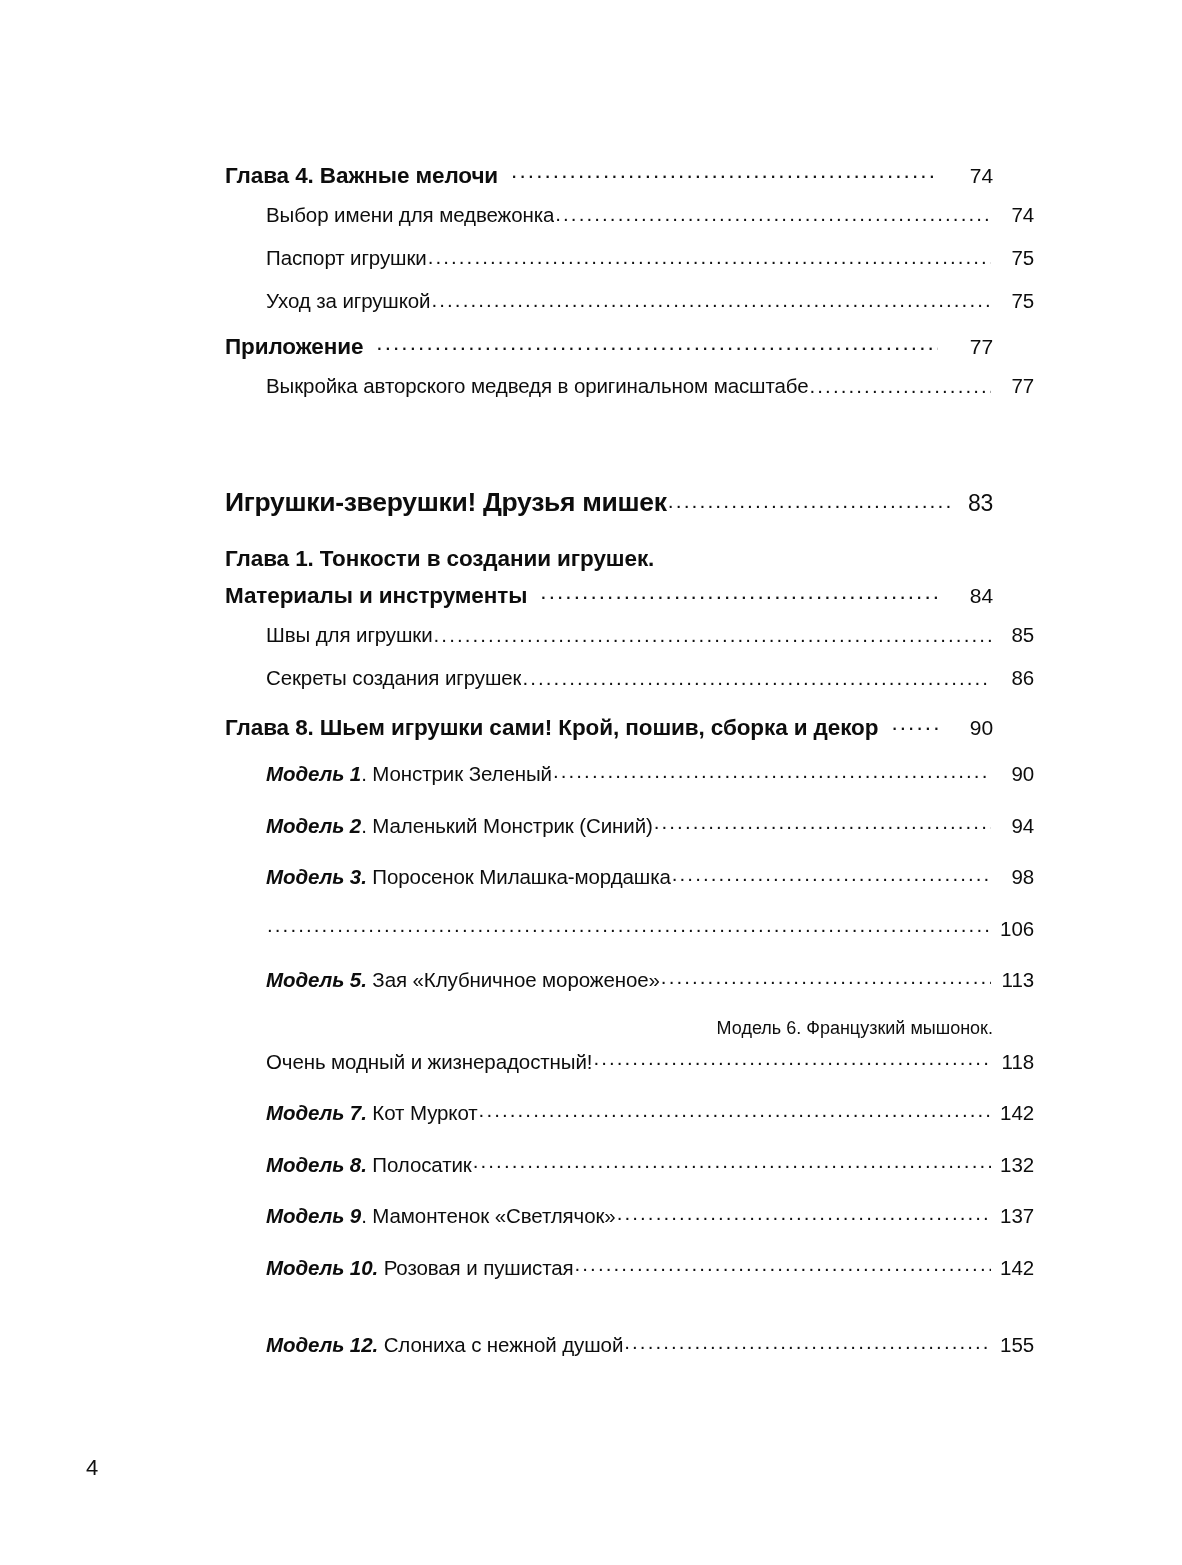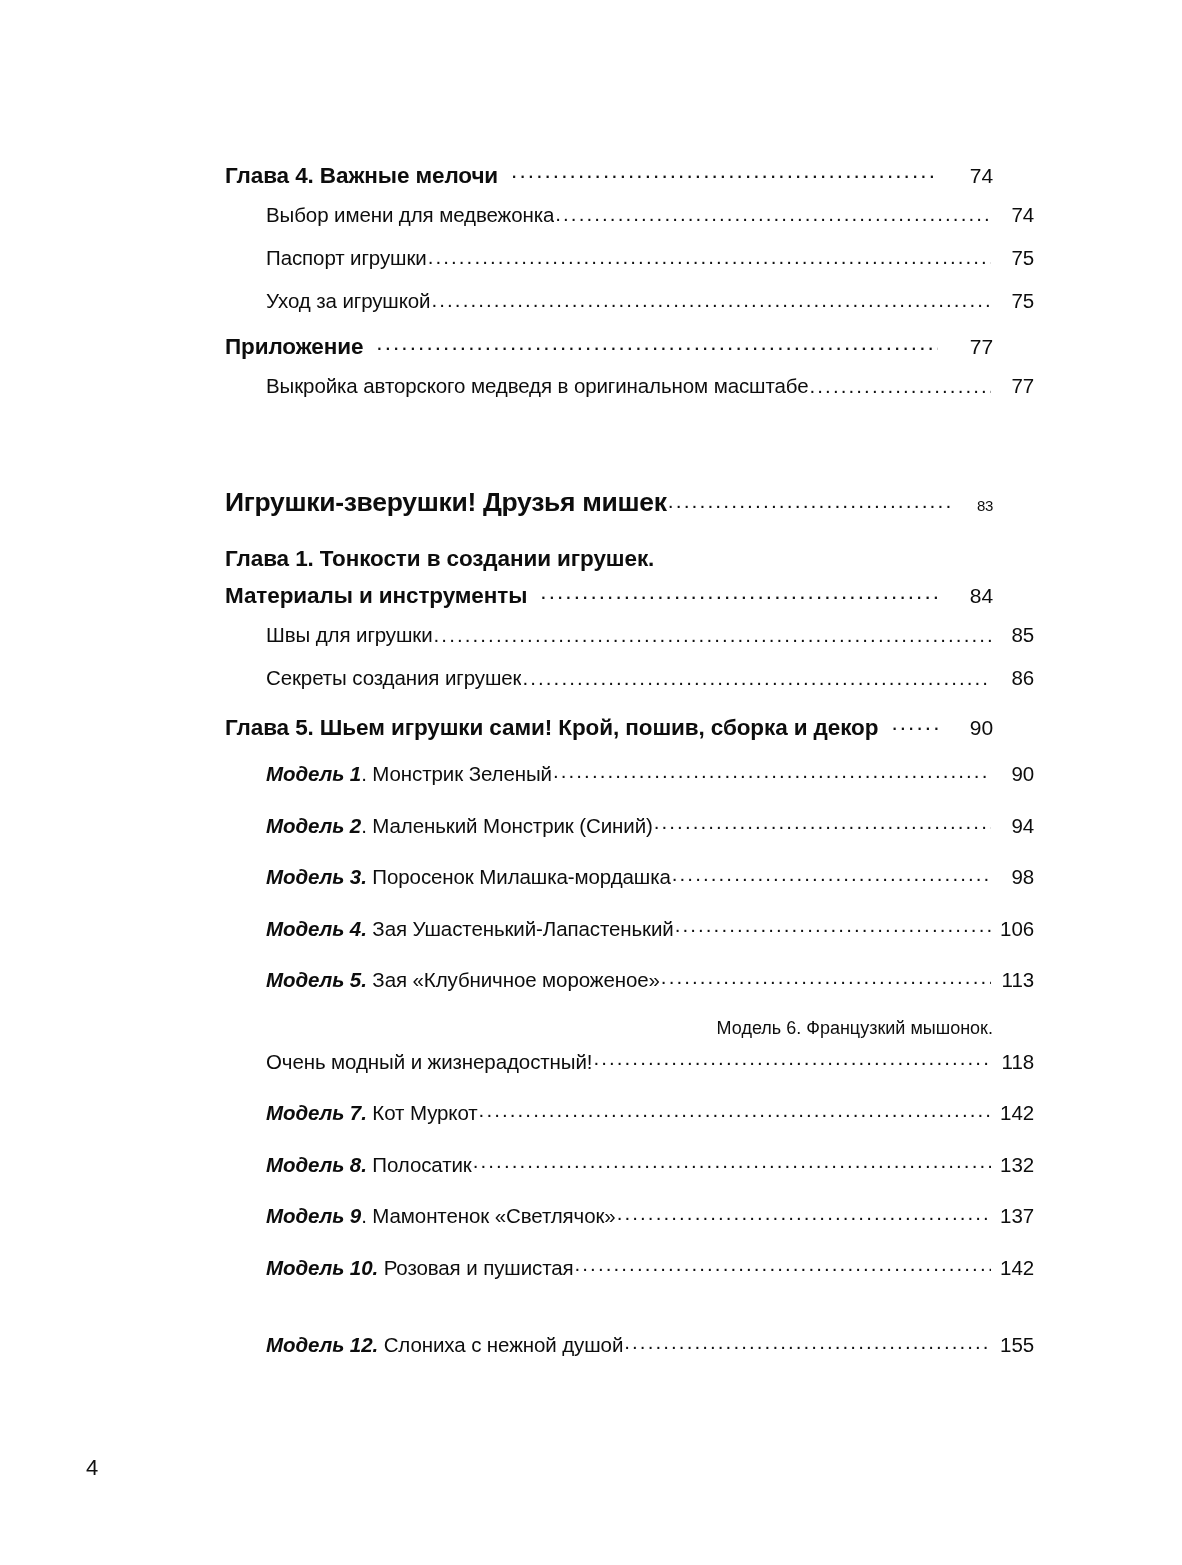--- a/index.html
+++ b/index.html
@@ -86,21 +86,21 @@
     align-items: center;
   }
   .lvl-sub .pg { font-size: 20.5px; }
 
   
   .lvl-book {
     font-size: 26.5px;
     font-weight: bold;
     letter-spacing: -0.3px;
   }
-  .lvl-book .pg { font-weight: normal; font-size: 15px; }
+  .lvl-book .pg { font-weight: normal; font-size: 23px; }
   .lvl-book .leader::before { font-weight: normal; font-size: 21px; }
 
   
   .lvl-model {
     font-size: 20.5px;
     font-weight: normal;
     padding-left: 41px;
     letter-spacing: -0.1px;
     justify-content: flex-end;
   }
@@ -215,21 +215,21 @@
 
     <div class="row lvl-sub">
       <span class="label">Секреты создания игрушек</span>
       <span class="leader"></span>
       <span class="pg">86</span>
     </div>
 
     <div style="height:22px"></div>
 
     <div class="row lvl-chapter">
-      <span class="label">Глава 5. Шьем игрушки сами! Крой, пошив, сборка и декор</span>
+      <span class="label">Глава 8. Шьем игрушки сами! Крой, пошив, сборка и декор</span>
       <span class="leader"></span>
       <span class="pg">90</span>
     </div>
     <div style="height:20px"></div>
 
     <div id="models-container">
         <div class="row lvl-model">
           <span class="label"><span class="mnum">Модель 1</span>. Монстрик Зеленый </span>
           <span class="leader"></span>
           <span class="pg">90</span>
@@ -241,21 +241,20 @@
           <span class="pg">94</span>
         </div>
         <div class="sp-model"></div>
         <div class="row lvl-model">
           <span class="label"><span class="mnum">Модель 3.</span> Поросенок Милашка-мордашка </span>
           <span class="leader"></span>
           <span class="pg">98</span>
         </div>
         <div class="sp-model"></div>
         <div class="row lvl-model">
-          <span class="label"><span class="mnum">Модель 4.</span> Зая Ушастенький-Лапастенький </span>
           <span class="leader"></span>
           <span class="pg">106</span>
         </div>
         <div class="sp-model"></div>
         <div class="row lvl-model">
           <span class="label"><span class="mnum">Модель 5.</span> Зая «Клубничное мороженое» </span>
           <span class="leader"></span>
           <span class="pg">113</span>
         </div>
         <div class="sp-model"></div>

